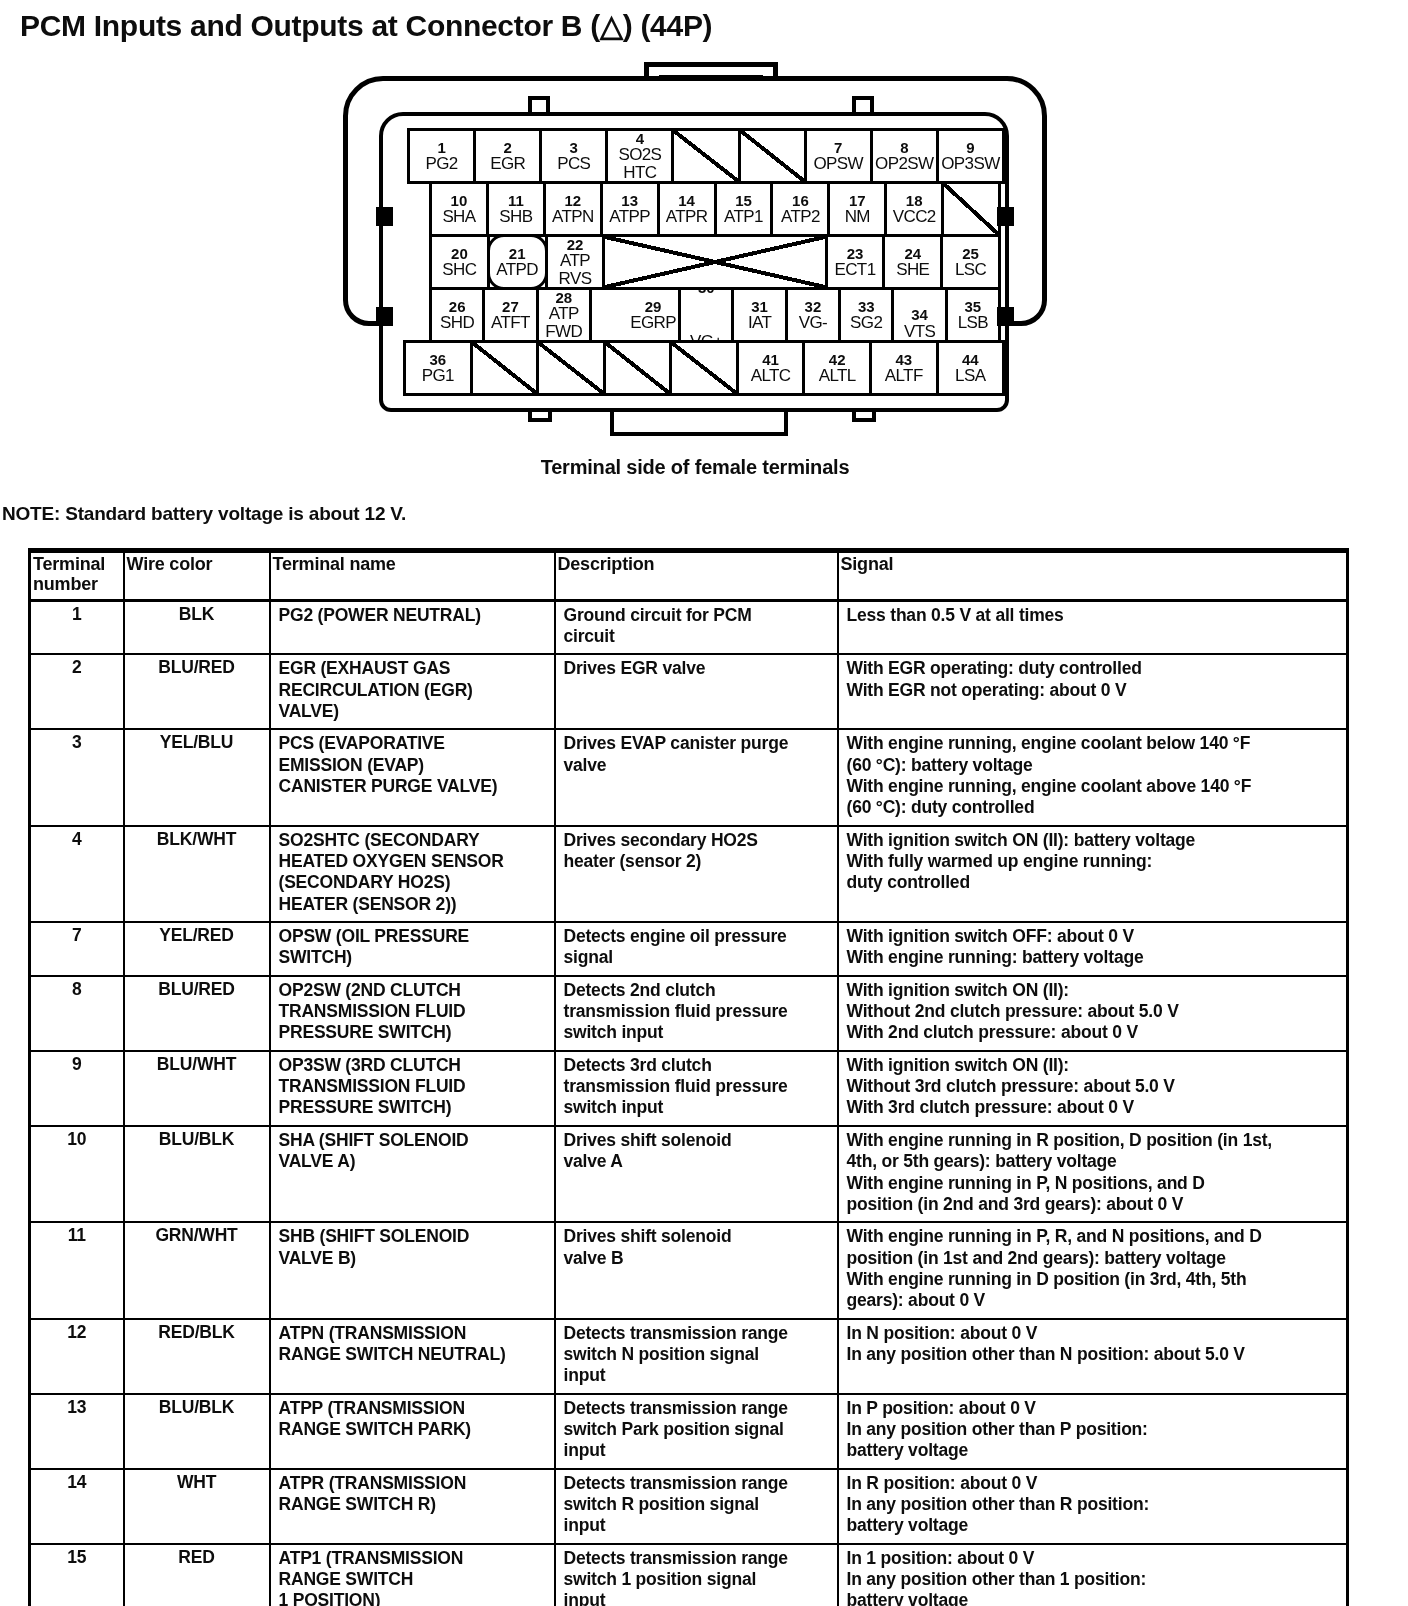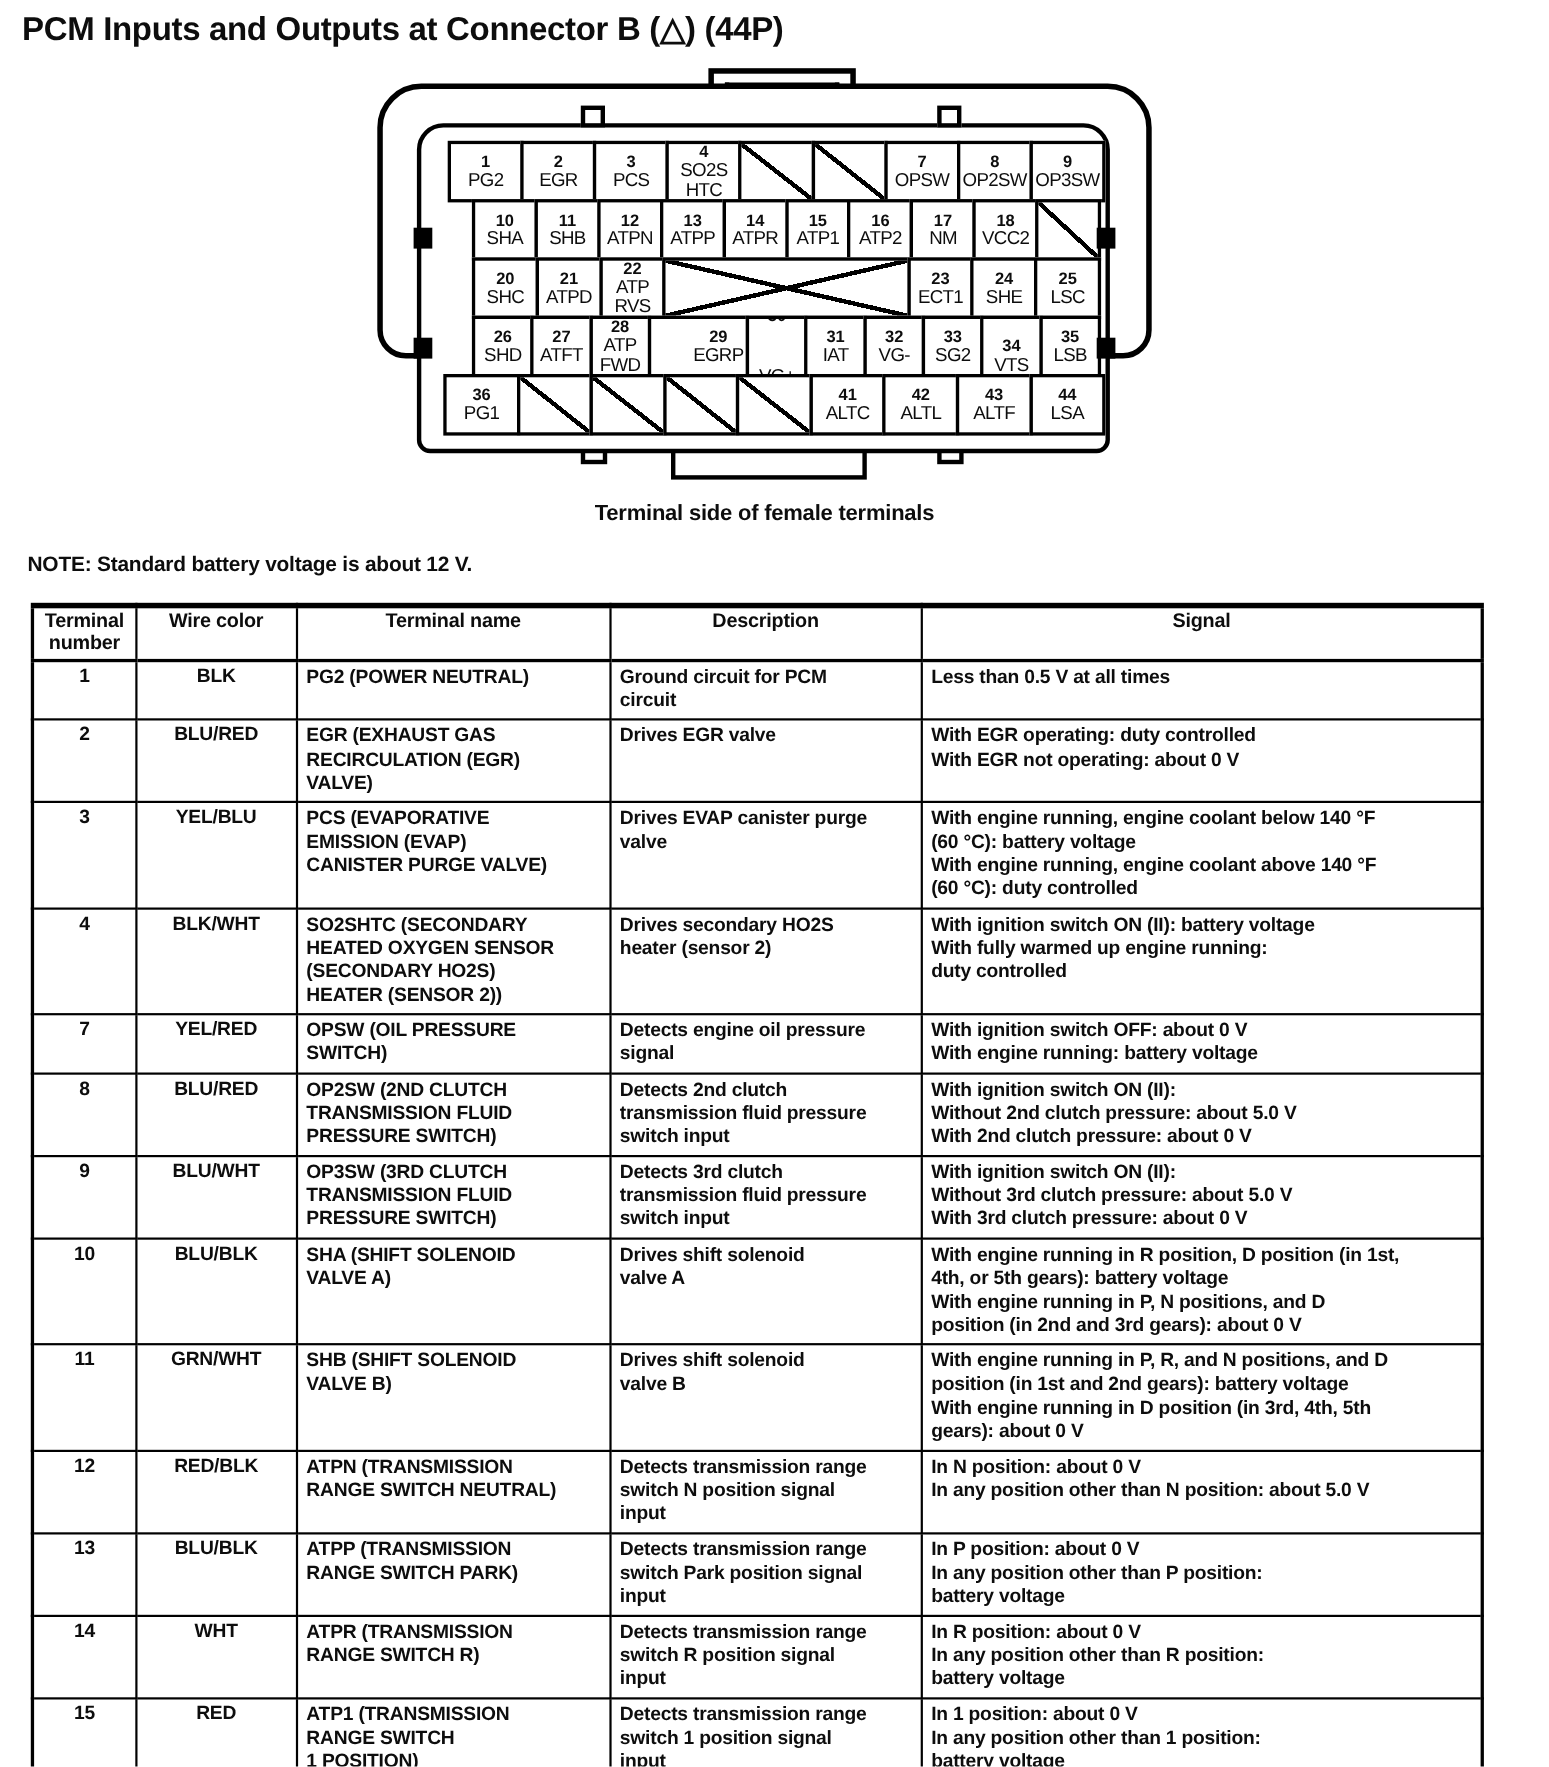--- a/index.html
+++ b/index.html
@@ -50,31 +50,31 @@
               white-space:pre-line; text-align:center; }
   .pin-cell.diag { background-image:
       linear-gradient(to top right, transparent calc(50% - 2px), #000 calc(50% - 2px), #000 calc(50% + 2px), transparent calc(50% + 2px)); }
   .pin-cell.x { background-image:
       linear-gradient(to top right, transparent calc(50% - 2px), #000 calc(50% - 2px), #000 calc(50% + 2px), transparent calc(50% + 2px)),
       linear-gradient(to bottom right, transparent calc(50% - 2px), #000 calc(50% - 2px), #000 calc(50% + 2px), transparent calc(50% + 2px)); }
   .connector-caption {
     position:absolute; left:340px; top:456px; width:710px;
     text-align:center; font-size:20px; font-weight:600; letter-spacing:-0.2px;
   }
-  .note-line { position:absolute; left:25px; top:503px; font-size:19px; font-weight:700; letter-spacing:-0.2px; }
+  .note-line { position:absolute; left:2px; top:503px; font-size:19px; font-weight:700; letter-spacing:-0.2px; }
   
   .terminal-table {
     position:absolute; left:28px; top:548px; width:1318px;
     border-collapse:collapse; table-layout:fixed;
     font-size:17.5px; font-weight:700; letter-spacing:-0.2px;
   }
   .terminal-table th, .terminal-table td { border:2px solid #000; vertical-align:top; }
   .terminal-table { border:3px solid #000; border-top:5px solid #000; }
   .terminal-table thead th {
-    font-size:18px; font-weight:700; text-align:center; padding:2px 2px 4px 2px;
+    font-size:18px; font-weight:700; text-align:left; padding:2px 2px 4px 2px;
     border-bottom:3px solid #000; white-space:pre-line; line-height:1.1;
   }
   .terminal-table td { padding:3px 8px 6px 8px; white-space:pre-line; line-height:1.22; }
   .terminal-table td:nth-child(1), .terminal-table td:nth-child(2) { text-align:center; padding-top:2px; }
 </style>
 </head>
 <body>
 
 <div class="page-title">PCM Inputs and Outputs at Connector B (△) (44P)</div>
 
@@ -163,21 +163,21 @@
           <div class="pin-num">18</div>
           <div class="pin-label">VCC2</div>
         </div>
         <div class="pin-cell diag" style="flex-grow: 1;"></div>
       </div>
       <div class="pin-row pin-row-3">
         <div class="pin-cell" style="flex-grow: 1;">
           <div class="pin-num">20</div>
           <div class="pin-label">SHC</div>
         </div>
-        <div class="pin-cell" style="flex-grow: 1;">
+        <div class="pin-cell" style="flex-grow: 1; border-radius: 17px;">
           <div class="pin-num">21</div>
           <div class="pin-label">ATPD</div>
         </div>
         <div class="pin-cell" style="flex-grow: 1;">
           <div class="pin-num">22</div>
           <div class="pin-label">ATP
 RVS</div>
         </div>
         <div class="pin-cell x" style="flex-grow: 4;"></div>
         <div class="pin-cell" style="flex-grow: 1;">

